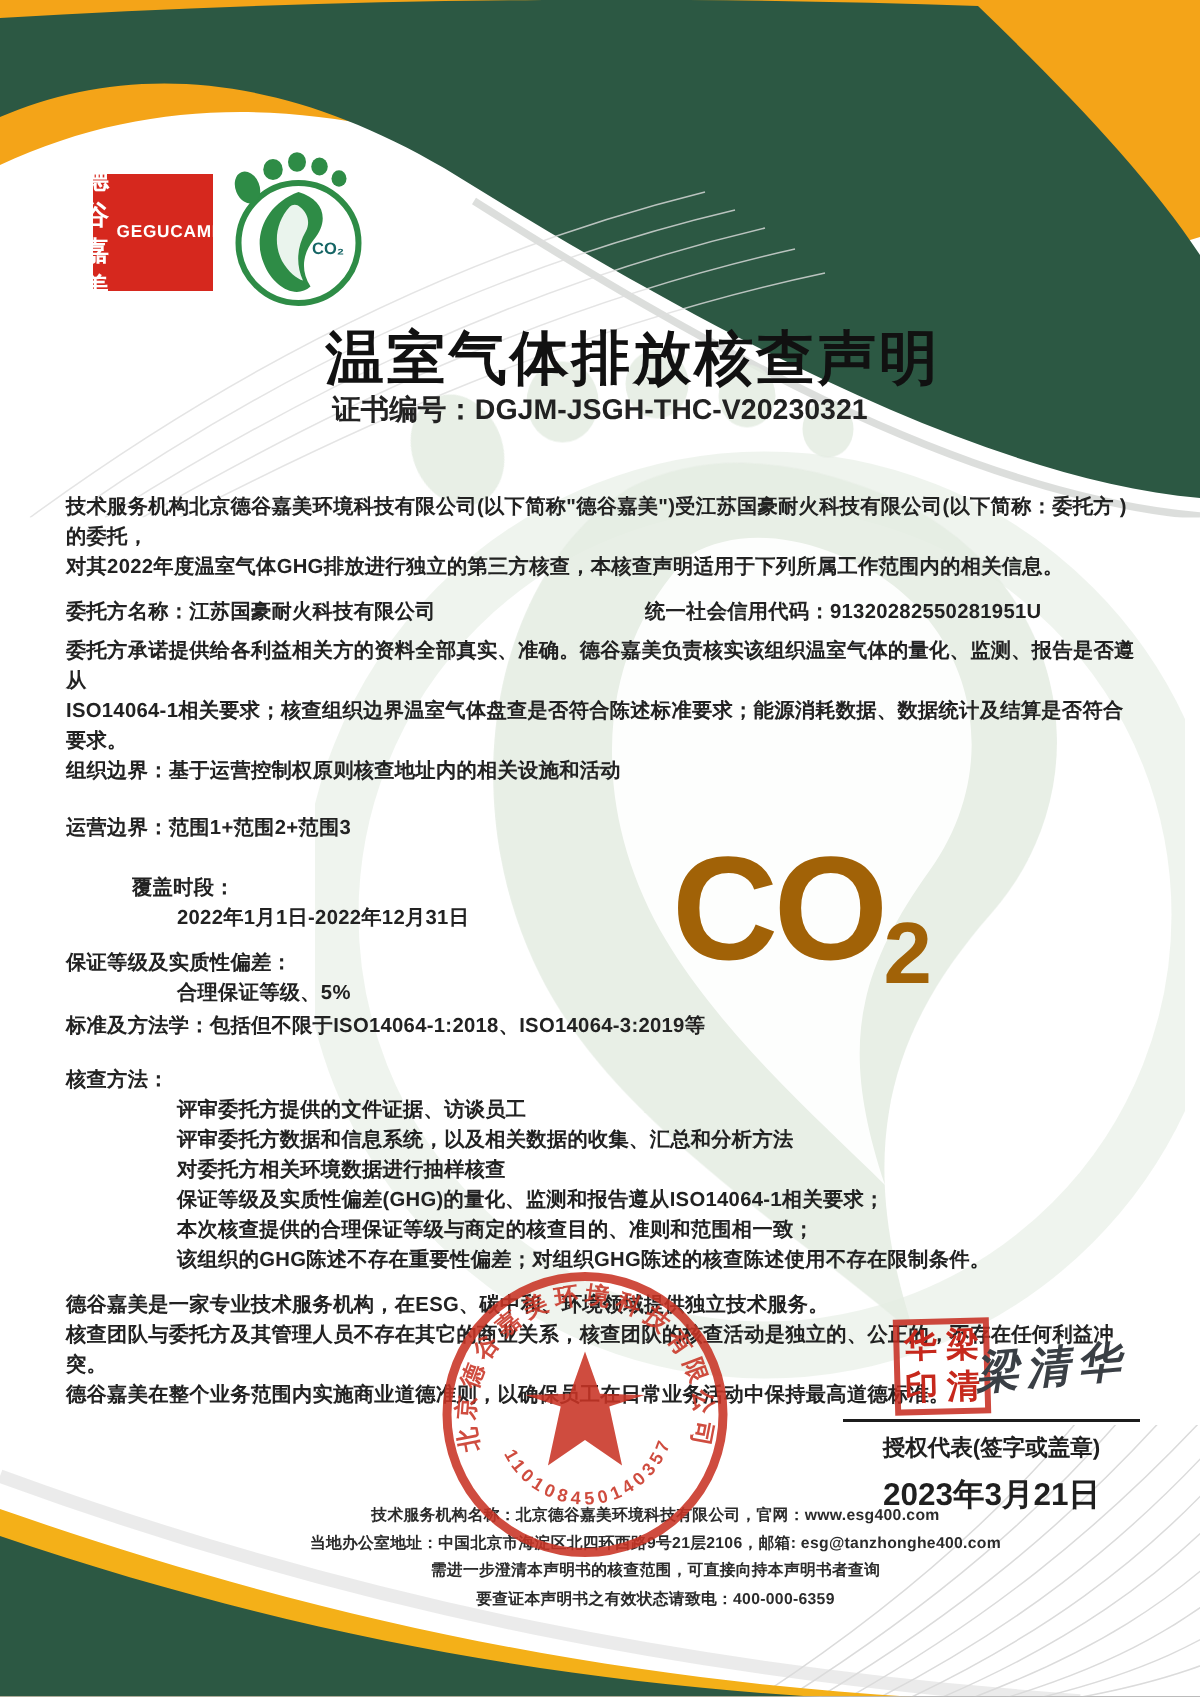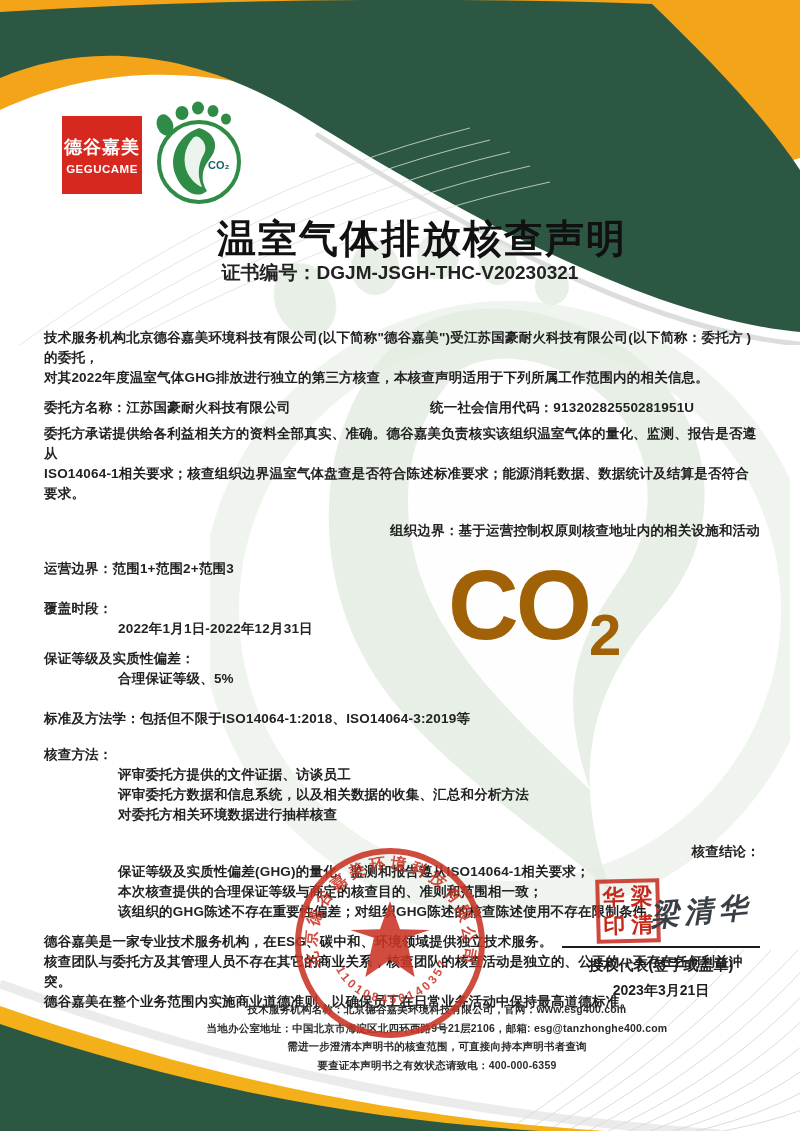--- a/index.html
+++ b/index.html
@@ -1,51 +1,51 @@
 <!DOCTYPE html>
 <html><head>
 <meta charset="utf-8">
 <style>
   html,body{margin:0;padding:0;background:#888;}
   .page{position:relative;width:800px;height:1131px;background:#ffffff;overflow:hidden;
         font-family:"Liberation Sans","DejaVu Sans",sans-serif;color:#1f1f1f;margin:0 auto;}
   .abs{position:absolute;}
   svg{display:block;}
   
-  .logo-red{left:62px;top:116px;width:80px;height:78px;background:#d6281e;display:flex;flex-direction:column;
+  .logo-red{left:62px;top:116px;width:80px;height:78px;background:#d6281e;display:flex;flex-direction:row;
             align-items:center;justify-content:center;gap:4px;color:#fff;z-index:3;}
   .logo-red .cn{font-size:18px;font-weight:700;letter-spacing:1px;}
   .logo-red .en{font-size:11.5px;font-weight:600;letter-spacing:.5px;}
   
   .title{left:0;right:0;top:212px;text-align:center;font-size:39px;font-weight:700;color:#111;
          letter-spacing:2px;z-index:2;margin-left:44px;}
   .certline{left:0;right:0;top:260px;text-align:center;font-size:19px;font-weight:700;color:#222;z-index:2;}
   
   .body{left:44px;top:328px;width:716px;z-index:2;font-size:13.5px;font-weight:600;line-height:20px;
         color:#222;letter-spacing:.2px;}
   .body .ln{min-height:20px;}
   .row{display:flex;}
   .row .l{width:386px;}
   .row .r{flex:1;}
   .indent{padding-left:74px;}
-  .mt6{margin-top:6px;}.mt10{margin-top:10px;}.mt12{margin-top:17px;text-align:right;}.mt14{margin-top:20px;}
-  .mt16{margin-top:16px;}.mt18{margin-top:18px;}.mt20{margin-top:20px;}
+  .mt6{margin-top:6px;}.mt10{margin-top:10px;}.mt12{margin-top:0;}.mt14{margin-top:2px;}
+  .mt16{margin-top:16px;}.mt18{margin-top:18px;}.mt20{margin-top:20px;margin-left:44px;}
   
   .wm-co2{left:448px;top:556px;font-size:98px;font-weight:700;color:#a16207;letter-spacing:-3px;
           z-index:1;line-height:1;}
   .wm-co2 .sub{font-size:58px;vertical-align:-16px;letter-spacing:0;}
   
   .sq-stamp{left:596px;top:879px;width:56px;height:56px;border:4px solid rgba(198,40,28,.85);
             display:grid;grid-template-columns:1fr 1fr;z-index:4;transform:rotate(-1.5deg);}
   .sq-stamp span{color:#c6281c;font-size:22px;font-weight:700;line-height:28px;text-align:center;}
   .signature{left:650px;top:892px;font-size:29px;font-weight:600;font-style:italic;color:#3a3f45;
              transform:rotate(-5deg);letter-spacing:5px;z-index:4;}
   .sig-line{left:562px;top:946px;width:198px;height:2px;background:#1c1c1c;z-index:2;}
   .rep{left:540px;top:956px;width:242px;text-align:center;font-size:15px;font-weight:700;z-index:2;}
-  .date{left:540px;top:982px;width:242px;text-align:center;font-size:14px;font-weight:700;z-index:2;}
+  .date{left:540px;top:982px;width:242px;text-align:center;font-size:21px;font-weight:700;z-index:2;}
   
   .footer{left:0;right:0;top:1003px;text-align:center;transform:translateX(37px);z-index:2;
           font-size:10.5px;font-weight:600;color:#2b2b2b;}
   .footer .f{margin-bottom:4.5px;letter-spacing:.2px;}
 </style>
 </head>
 <body>
 
 <div class="page">
 
@@ -144,21 +144,20 @@
     <div class="ln mt10">保证等级及实质性偏差：</div>
     <div class="ln indent">合理保证等级、5%</div>
 
     <div class="ln mt14">标准及方法学：包括但不限于ISO14064-1:2018、ISO14064-3:2019等</div>
 
     <div class="ln mt16">核查方法：</div>
     <div class="ln indent">评审委托方提供的文件证据、访谈员工</div>
     <div class="ln indent">评审委托方数据和信息系统，以及相关数据的收集、汇总和分析方法</div>
     <div class="ln indent">对委托方相关环境数据进行抽样核查</div>
 
-    <div class="ln mt12">核查结论：</div>
     <div class="ln indent">保证等级及实质性偏差(GHG)的量化、监测和报告遵从ISO14064-1相关要求；</div>
     <div class="ln indent">本次核查提供的合理保证等级与商定的核查目的、准则和范围相一致；</div>
     <div class="ln indent">该组织的GHG陈述不存在重要性偏差；对组织GHG陈述的核查陈述使用不存在限制条件。</div>
 
     <div class="ln mt10">德谷嘉美是一家专业技术服务机构，在ESG、碳中和、环境领域提供独立技术服务。</div>
     <div class="ln">核查团队与委托方及其管理人员不存在其它的商业关系，核查团队的核查活动是独立的、公正的，不存在任何利益冲突。</div>
     <div class="ln">德谷嘉美在整个业务范围内实施商业道德准则，以确保员工在日常业务活动中保持最高道德标准。</div>
   </div>
 
   <svg class="abs" style="left:290px;top:843px;z-index:4;opacity:.88;" width="200" height="200" viewBox="0 0 200 200">

